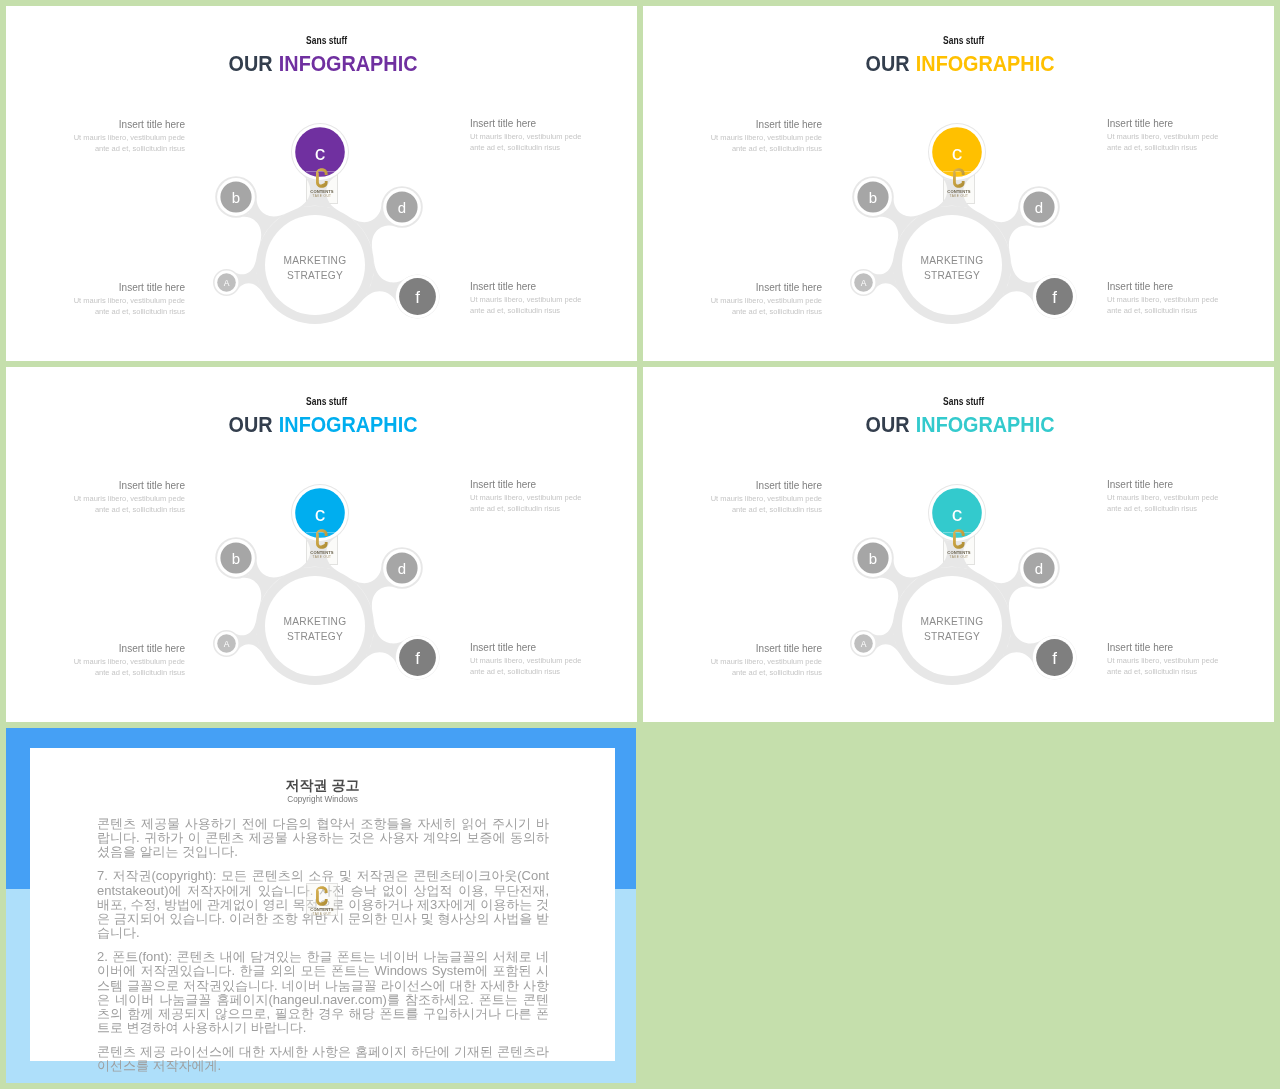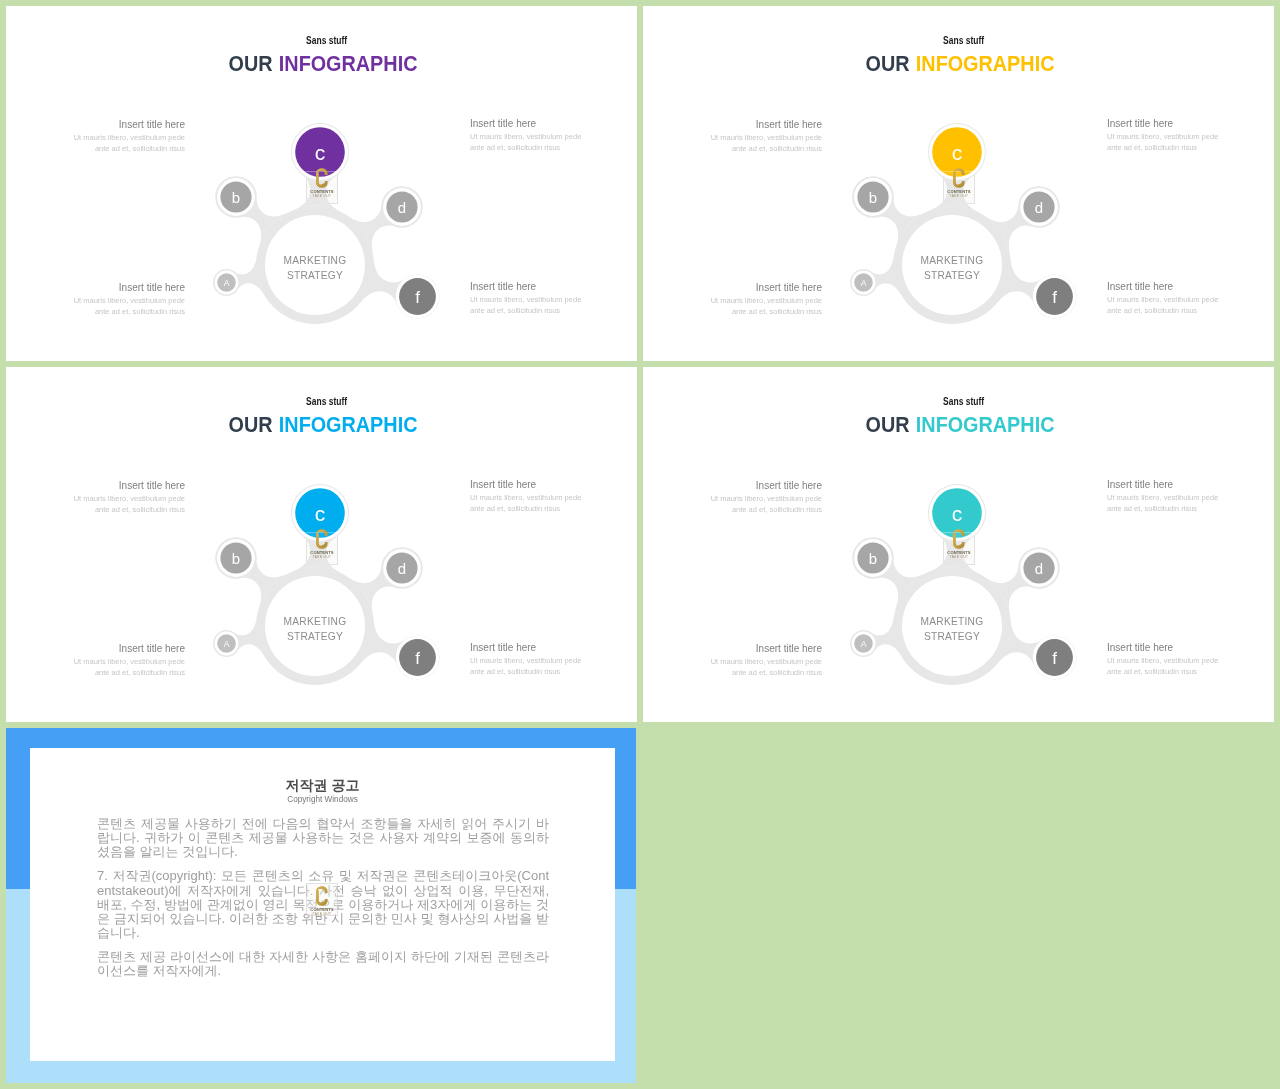--- a/index.html
+++ b/index.html
@@ -362,20 +362,21 @@
       </div>
     </div>
     <div class="slide s5">
       <div class="cp-bg"></div>
       <div class="cp-card">
         <div class="cp-h1">저작권 공고</div>
         <div class="cp-h2">Copyright Windows</div>
         <div class="cp-body">
           <p>콘텐츠 제공물 사용하기 전에 다음의 협약서 조항들을 자세히 읽어 주시기 바랍니다. 귀하가 이 콘텐츠 제공물 사용하는 것은 사용자 계약의 보증에 동의하셨음을 알리는 것입니다.</p>
           <p>7. 저작권(copyright): 모든 콘텐츠의 소유 및 저작권은 콘텐츠테이크아웃(Contentstakeout)에 저작자에게 있습니다. 사전 승낙 없이 상업적 이용, 무단전재, 배포, 수정, 방법에 관계없이 영리 목적으로 이용하거나 제3자에게 이용하는 것은 금지되어 있습니다. 이러한 조항 위반 시 문의한 민사 및 형사상의 사법을 받습니다.</p>
+          <p>2. 폰트(font): 콘텐츠 내에 담겨있는 한글 폰트는 네이버 나눔글꼴의 서체로 네이버에 저작권있습니다. 한글 외의 모든 폰트는 Windows System에 포함된 시스템 글꼴으로 저작권있습니다. 네이버 나눔글꼴 라이선스에 대한 자세한 사항은 네이버 나눔글꼴 홈페이지(hangeul.naver.com)를 참조하세요. 폰트는 콘텐츠의 함께 제공되지 않으므로, 필요한 경우 해당 폰트를 구입하시거나 다른 폰트로 변경하여 사용하시기 바랍니다.</p>
           <p>콘텐츠 제공 라이선스에 대한 자세한 사항은 홈페이지 하단에 기재된 콘텐츠라이선스를 저작자에게.</p>
         </div>
       </div>
       <div class="wm-box" style="left: 299.5px; top: 154.5px;"></div>
       <div class="wm" style="left: 300px; top: 155px;">
         <div class="gl">
           <svg viewBox="0 0 26 44">
             <defs>
               <linearGradient id="goldg" x1="0" y1="0" x2="1" y2="1">
                 <stop offset="0" stop-color="#d9b55e"></stop>

